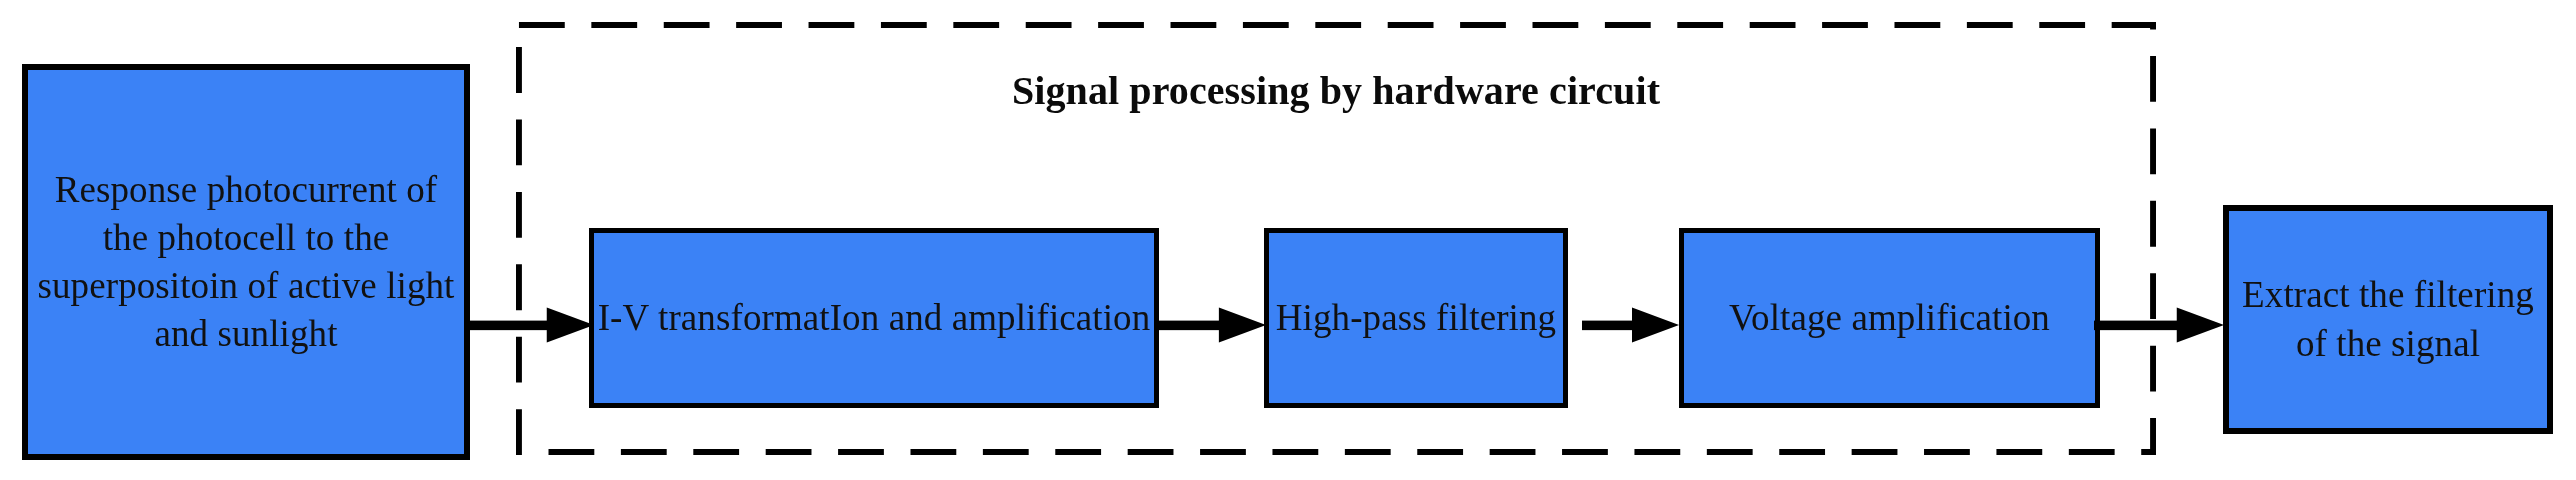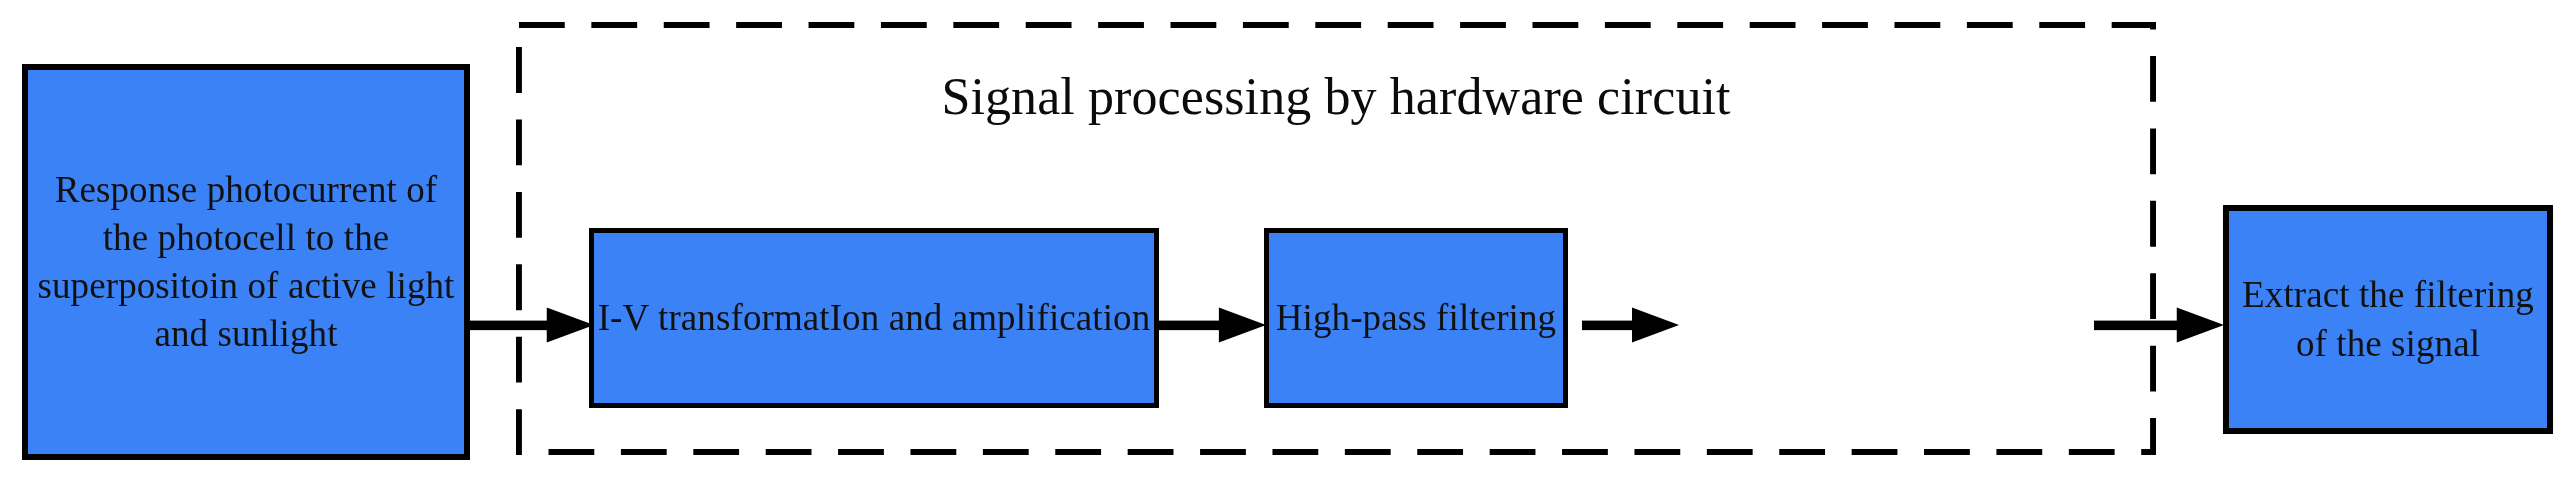--- a/index.html
+++ b/index.html
@@ -79,22 +79,22 @@
     pointer-events: none;
   }
   #dashed-region svg { display:block; width:100%; height:100%; overflow: visible;}
 
   
   #group-title {
     position: absolute;
     left: 516px; top: 67px;
     width: 1640px;
     text-align: center;
-    font-weight: normal;
-    font-size: 52px;
+    font-weight: bold;
+    font-size: 40px;
     color: #0b0b0b;
     letter-spacing: 0.1px;
     z-index: 4;
     white-space: nowrap;
   }
 
   
   .arrow {
     position: absolute;
     height: 44px;
@@ -125,20 +125,23 @@
   </div>
 
   <div class="pbox" id="box-iv">
     <span class="ptext">I-V transformatIon and amplification</span>
   </div>
 
   <div class="pbox" id="box-hpf">
     <span class="ptext">High-pass filtering</span>
   </div>
 
+  <div class="pbox" id="box-vamp">
+    <span class="ptext">Voltage amplification</span>
+  </div>
 
   <div class="pbox" id="box-extract">
     <span class="ptext">Extract the filtering of the signal</span>
   </div>
 
   <div class="arrow" id="arrow-1">
     <svg viewBox="0 0 180 60" preserveAspectRatio="none" aria-hidden="true">
       <rect x="0" y="24" width="124" height="13" fill="#000000"></rect>
       <polygon points="112,6 176,30 112,54" fill="#000000"></polygon>
     </svg>

